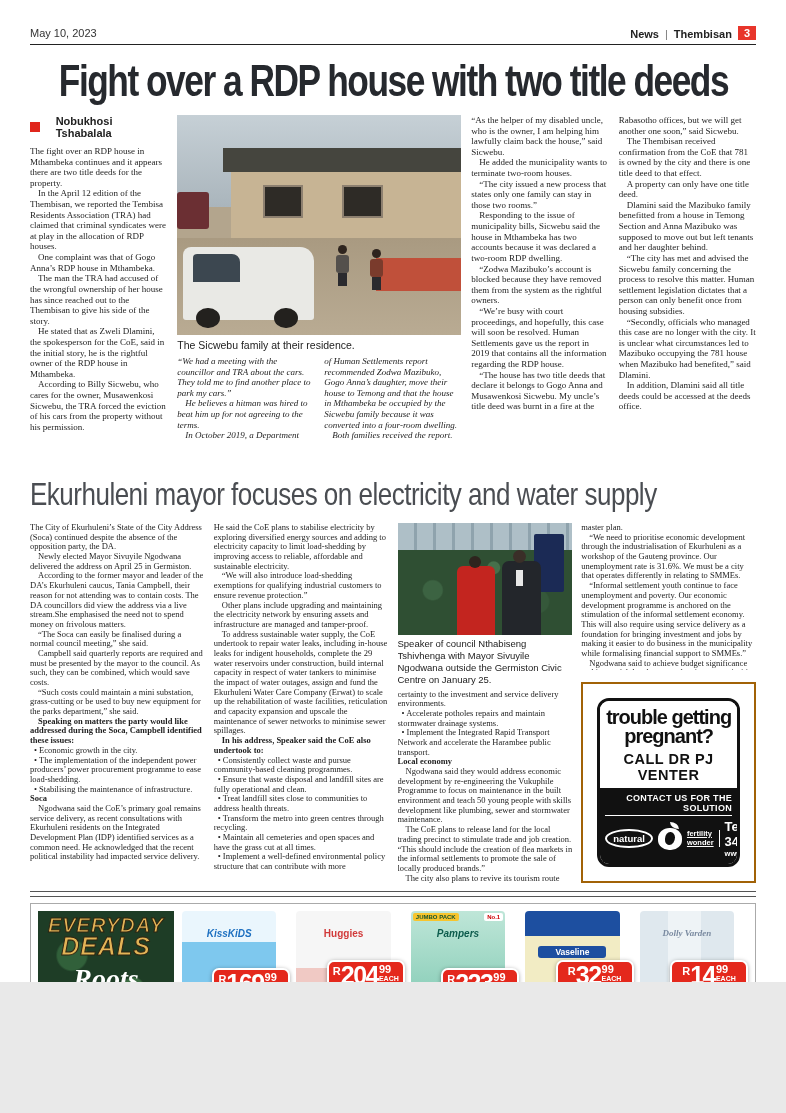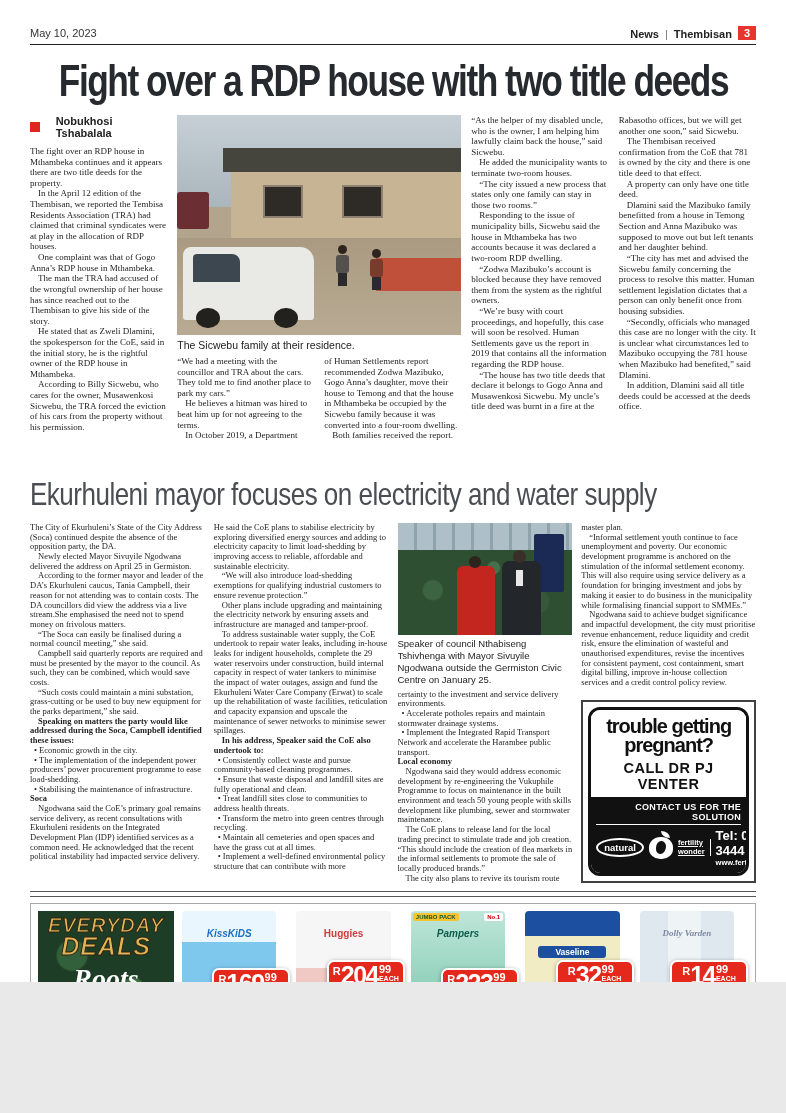--- a/index.html
+++ b/index.html
@@ -24,21 +24,21 @@
   .coltext{font-size:9px;line-height:1.18;}
   .coltext p{margin:0;}
   .coltext p + p{text-indent:8px;}
   .coltext p.bold{font-weight:700;}
   .coltext p.head{font-weight:700;text-indent:0;}
   .coltext p.bullet{text-indent:4px;}
   .byline{display:flex;align-items:center;gap:16px;margin-bottom:7px;}
   .byline-sq{width:10px;height:10px;background:#e0261c;}
   .byline-name{font-family:"Liberation Sans",sans-serif;font-weight:700;font-size:11px;color:#222;}
   .mid{width:284px;flex:none;display:flex;flex-direction:column;}
-  .midcols{display:flex;gap:10px;flex:1;overflow:hidden;}
+  .midcols{display:flex;gap:10px;flex:1;overflow:hidden;font-style:italic;}
   .midcols .coltext{flex:1;}
   .caption1{font-family:"Liberation Sans",sans-serif;font-size:10.5px;color:#222;padding:4px 0 5px;}
   
   .photo1{height:220px;position:relative;overflow:hidden;background:#b3a58d;flex:none;}
   .p1-sky{position:absolute;left:0;top:0;right:0;height:42%;background:linear-gradient(#c6d0d6,#aab5bc);}
   .p1-roof{position:absolute;left:16%;right:0;top:15%;height:11%;background:#45453e;}
   .p1-wall{position:absolute;left:19%;right:0;top:26%;height:30%;background:#c7b494;}
   .p1-win{position:absolute;width:13%;height:13%;top:32%;background:#2e2b26;border:2px solid #8d8070;}
   .p1-win.a{left:30%;} .p1-win.b{left:58%;}
   .p1-ground{position:absolute;left:0;bottom:0;right:0;height:44%;background:linear-gradient(#a99a81,#b9ab93);}
@@ -73,21 +73,21 @@
                      #2f4f33;}
   .p2-bld{position:absolute;left:0;top:0;right:0;height:24%;
           background:repeating-linear-gradient(90deg,#aebfc7 0 16px,#8fa3ad 16px 19px);}
   .p2-banner{position:absolute;right:5%;top:10%;width:17%;height:52%;background:#1b2a55;border-radius:2px;}
   .p2-wbody{position:absolute;left:34%;bottom:0;width:22%;height:62%;background:#c3251f;border-radius:6px 6px 0 0;}
   .p2-whead{position:absolute;left:41%;bottom:60%;width:12px;height:12px;border-radius:50%;background:#2e241e;}
   .p2-mbody{position:absolute;left:60%;bottom:0;width:22%;height:66%;background:#23262b;border-radius:7px 7px 0 0;}
   .p2-mshirt{position:absolute;left:68%;bottom:44%;width:7px;height:16px;background:#e8e8e8;}
   .p2-mhead{position:absolute;left:66%;bottom:64%;width:13px;height:13px;border-radius:50%;background:#3a2e28;}
   
-  .fert{border:2px solid #404040;padding:5px;margin-top:12px;background:#fff;}
+  .fert{border:2px solid #a16207;padding:14px;margin-top:12px;background:#fff;}
   .fert-inner{border:3px solid #111;border-radius:12px;overflow:hidden;}
   .fert-top{background:#fff;text-align:center;padding:7px 3px 5px;}
   .fert-h{font-family:"Liberation Sans",sans-serif;font-weight:700;font-size:20px;
           letter-spacing:-1px;line-height:0.95;color:#111;}
   .fert-call{font-family:"Liberation Sans",sans-serif;font-weight:700;font-size:14.5px;
              letter-spacing:0.5px;margin-top:5px;color:#111;}
   .fert-bot{background:#111;color:#fff;padding:5px 5px 6px;font-family:"Liberation Sans",sans-serif;}
   .fert-contact{font-size:9px;font-weight:700;text-align:right;border-bottom:1px solid #fff;
                 padding-bottom:2px;margin-bottom:3px;letter-spacing:0.3px;}
   .fert-row{display:flex;align-items:center;gap:5px;}
@@ -316,20 +316,21 @@
             <p class="bullet">• Implement the Integrated Rapid Transport Network and accelerate the Harambee public transport.</p>
             <p class="head">Local economy</p>
             <p>Ngodwana said they would address economic development by re-engineering the Vukuphile Programme to focus on maintenance in the built environment and teach 50 young people with skills development like plumbing, sewer and stormwater maintenance.</p>
             <p>The CoE plans to release land for the local trading precinct to stimulate trade and job creation. “This should include the creation of flea markets in the informal settlements to promote the sale of locally produced brands.”</p>
             <p>The city also plans to revive its tourism route and provide greater access to tertiary education through their bursary intervention.</p>
           </div>
       </div>
       <div class="c2">
         <div class="coltext" style="overflow:hidden;flex:1;">
             <p>master plan.</p>
+            <p>“We need to prioritise economic development through the industrialisation of Ekurhuleni as a workshop of the Gauteng province. Our unemployment rate is 31.6%. We must be a city that operates differently in relating to SMMEs.</p>
             <p>“Informal settlement youth continue to face unemployment and poverty. Our economic development programme is anchored on the stimulation of the informal settlement economy. This will also require using service delivery as a foundation for bringing investment and jobs by making it easier to do business in the municipality while formalising financial support to SMMEs.”</p>
             <p>Ngodwana said to achieve budget significance and impactful development, the city must prioritise revenue enhancement, reduce liquidity and credit risk, ensure the elimination of wasteful and unauthorised expenditures, revise the incentives for consistent payment, cost containment, smart digital billing, improve in-house collection services and a credit control policy review.</p>
           </div>
 
         <div class="fert">
           <div class="fert-inner">
             <div class="fert-top">
               <div class="fert-h">trouble getting</div>
               <div class="fert-h">pregnant?</div>
               <div class="fert-call">CALL DR PJ VENTER</div>

